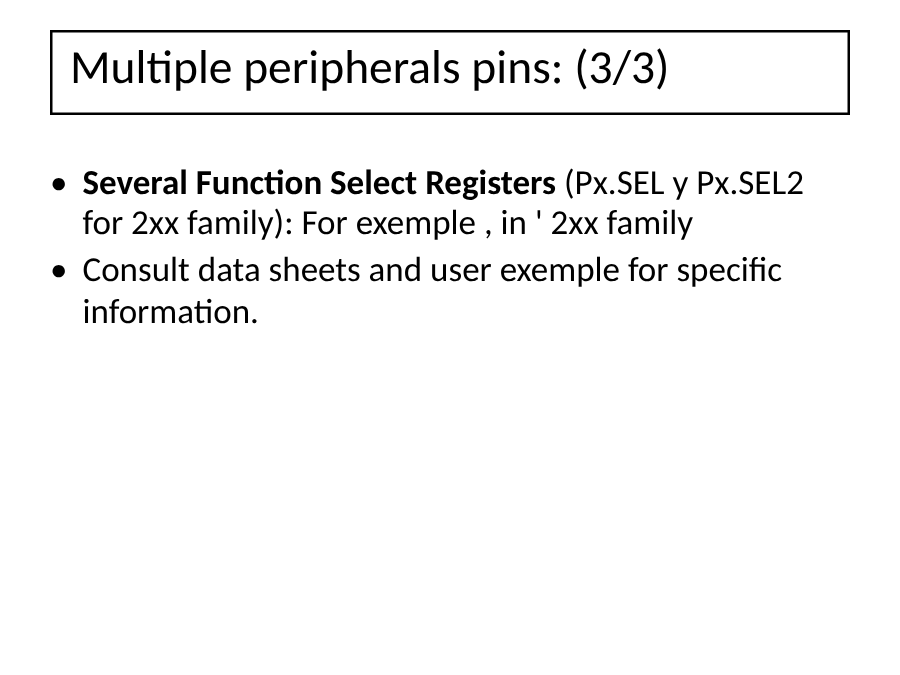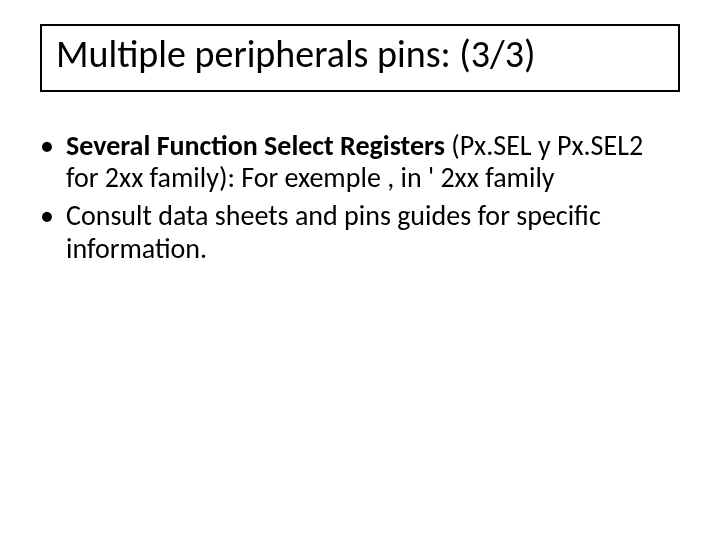--- a/index.html
+++ b/index.html
@@ -102,17 +102,17 @@
 
   <div class="title-box">
     <div class="title-text">Multiple peripherals pins:  (3/3)</div>
   </div>
 
   <div class="body">
     <ul class="lvl1">
       <li>
         <span class="b">Several Function Select Registers</span><span> (Px.SEL y Px.SEL2 for 2xx family):  For exemple , in ' 2xx family</span>
       </li>
-      <li>Consult data sheets and pins guides for specific information.</li>
+      <li>Consult data sheets and user exemple for specific information.</li>
     </ul>
   </div>
 
 </div>
 
 </body></html>

